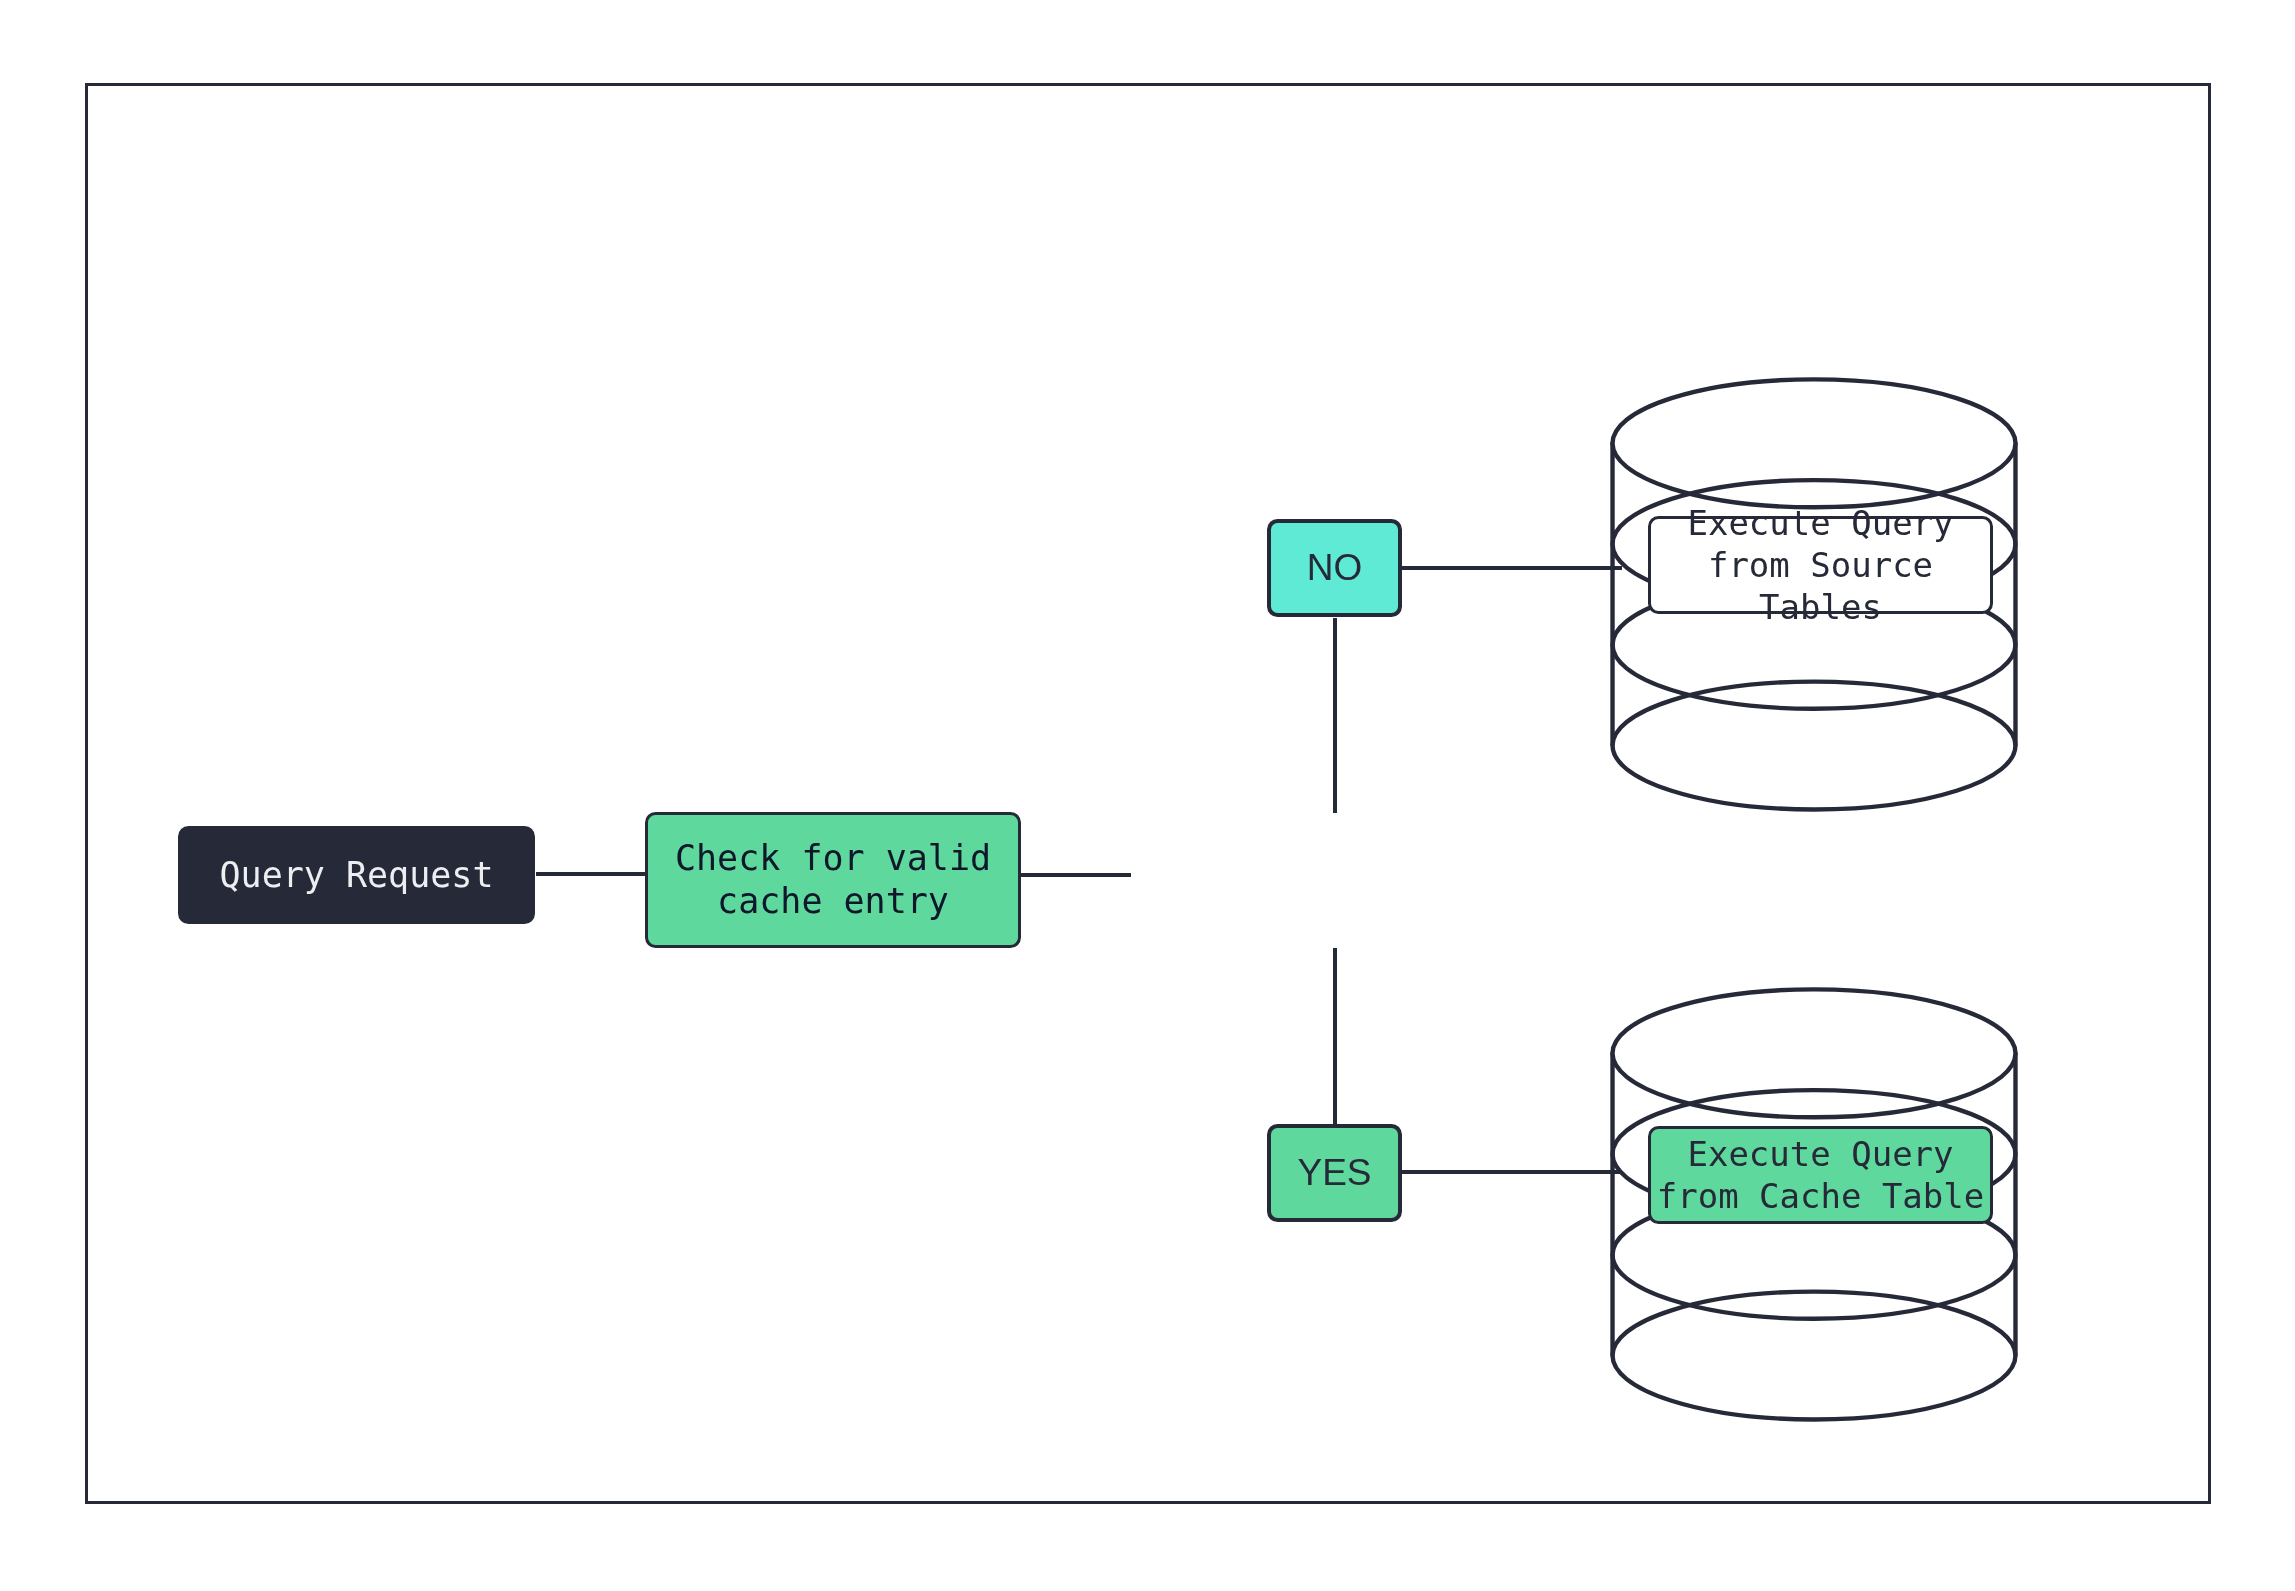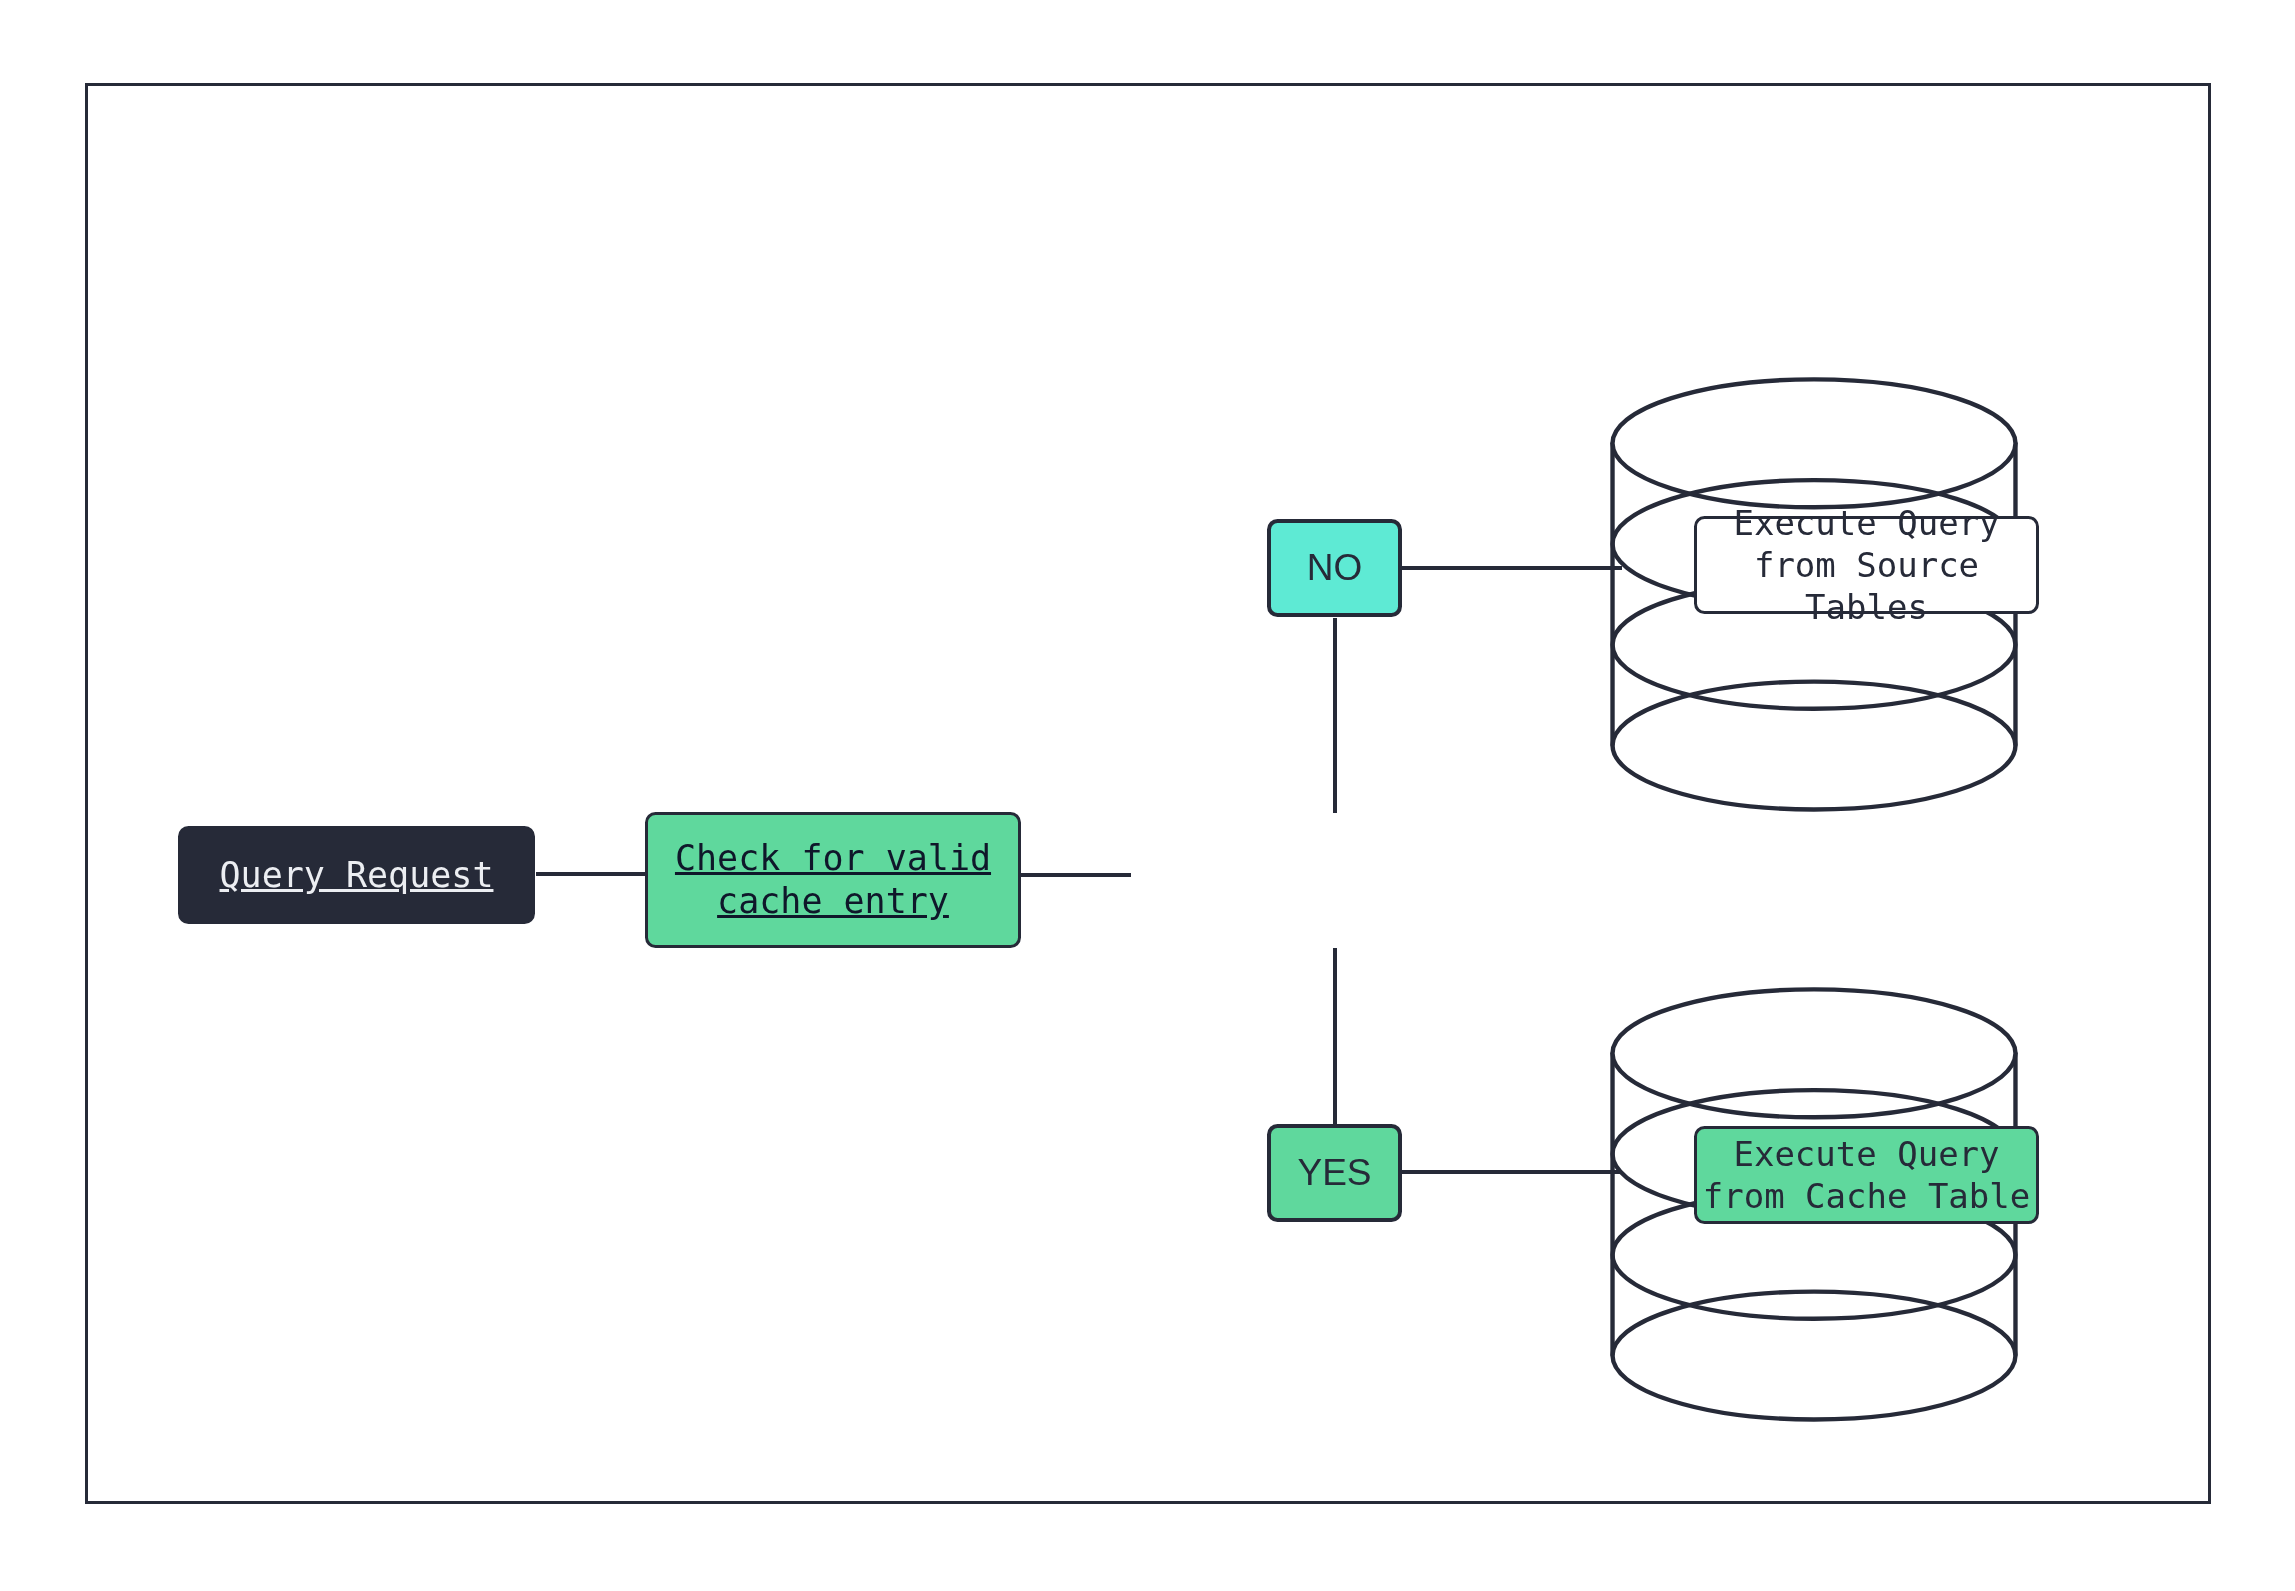--- a/index.html
+++ b/index.html
@@ -22,21 +22,20 @@
     position:absolute;left:0;top:175px;width:100%;height:1242px;
   }
 
   
   .node{
     position:absolute;box-sizing:border-box;
     display:flex;align-items:center;justify-content:center;text-align:center;
     font-family:"DejaVu Sans Mono","Liberation Mono",monospace;
     font-size:35px;line-height:1.22;border-radius:10.5px;white-space:pre-line;
     z-index:6;
-    text-decoration:underline;
   }
   .node.dark{background:#262a38;color:#eceef2;border:2.6px solid #262a38;}
   .node.green{background:#5fd89d;color:#0f172a;border:3.5px solid #262a38;}
 
   .chip{
     position:absolute;box-sizing:border-box;
     display:flex;align-items:center;justify-content:center;
     font-family:"Liberation Sans",sans-serif;font-size:37px;
     border-radius:10.5px;border:4.4px solid #262a38;color:#262a38;
     z-index:7;
@@ -65,21 +64,21 @@
   .db{position:absolute;z-index:4;}
   .db svg{display:block;}
   #db-source{left:1520px;top:114px;width:412px;height:438px;}
   #db-cache {left:1520px;top:724px;width:412px;height:438px;}
 
   .db-label{
     position:absolute;box-sizing:border-box;z-index:8;
     display:flex;align-items:center;justify-content:center;text-align:center;
     font-family:"DejaVu Sans Mono","Liberation Mono",monospace;
     font-size:34px;line-height:1.24;border-radius:10.5px;
-    border:3.5px solid #262a38;color:#262a38;white-space:pre-line;margin-left:46px;
+    border:3.5px solid #262a38;color:#262a38;white-space:pre-line;
   }
   #lbl-source{left:1560px;top:255px;width:345px;height:98px;background:#ffffff;}
   #lbl-cache {left:1560px;top:865px;width:345px;height:98px;background:#5fd89d;}
 </style>
 </head>
 <body>
 
 <div id="frame">
 
 

